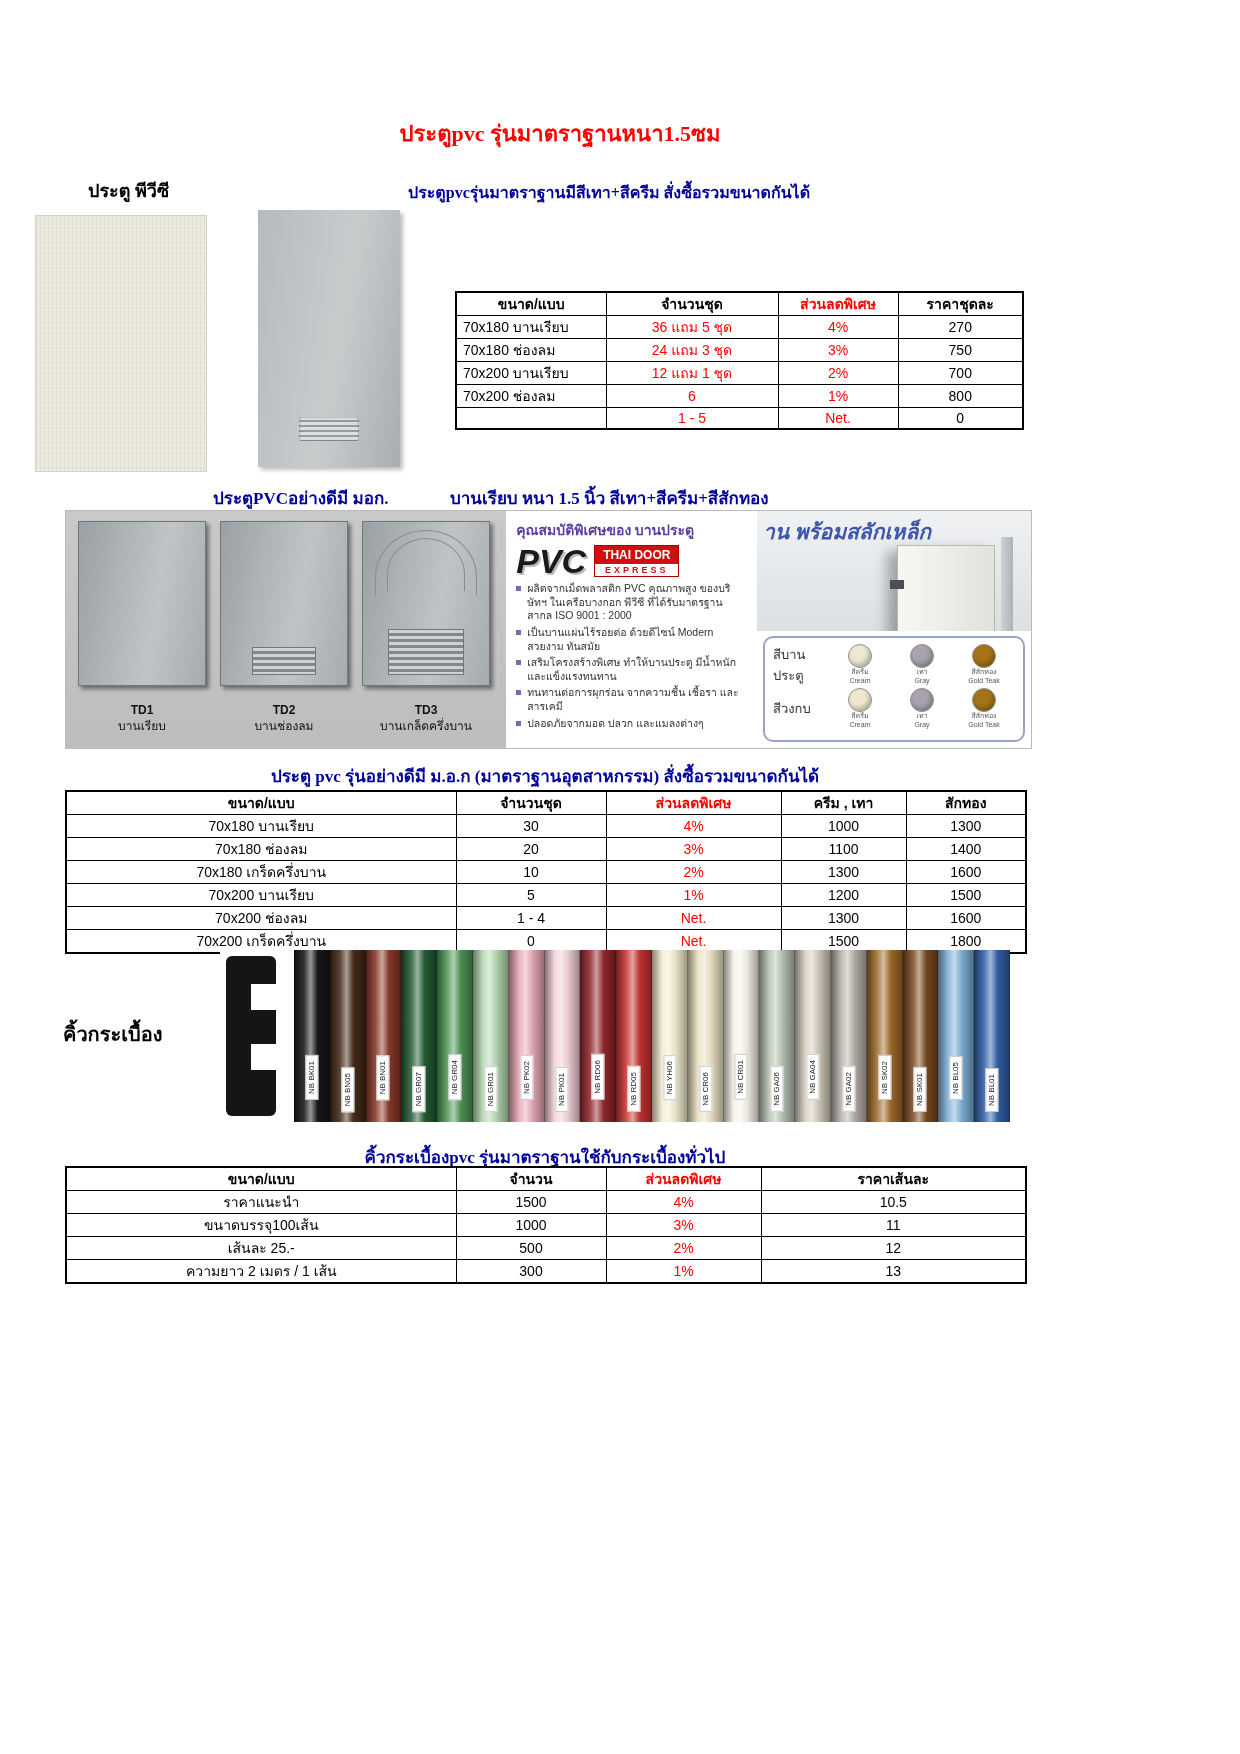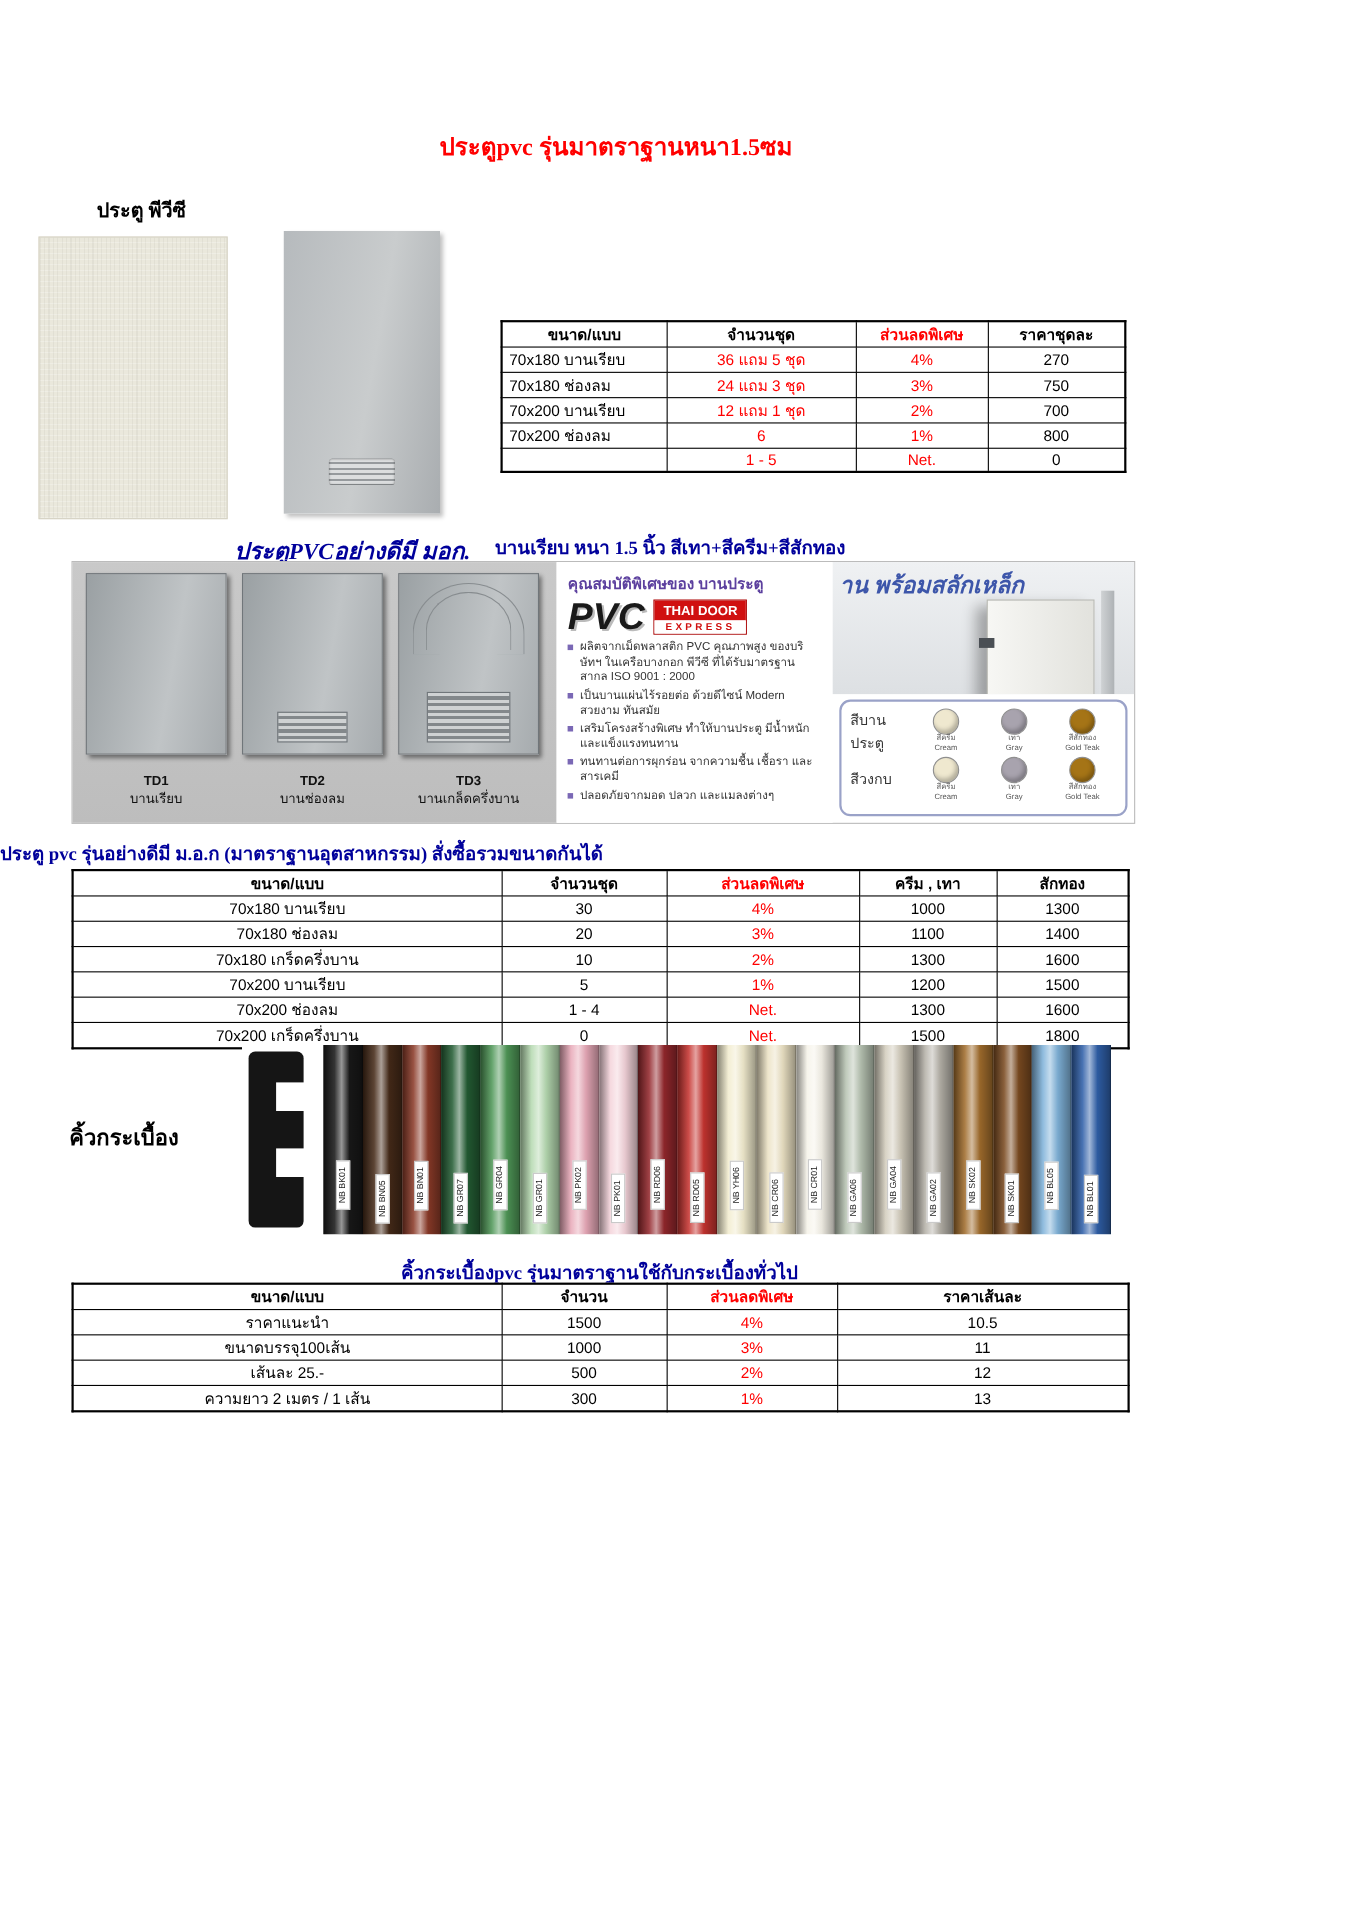--- a/index.html
+++ b/index.html
@@ -11,21 +11,21 @@
   .door2{position:absolute;left:258px;top:210px;width:142px;height:257px;background:linear-gradient(100deg,#b6babd 0%,#c9cccd 55%,#a9adb0 100%);box-shadow:3px 3px 4px rgba(0,0,0,0.25);}
   .vent{position:absolute;bottom:26px;left:50%;transform:translateX(-50%);width:60px;height:24px;border-radius:3px;background:repeating-linear-gradient(180deg,#dcdedf 0 3px,#969a9d 3px 5px);box-shadow:inset 0 0 2px rgba(0,0,0,0.5);}
   table.tbl{position:absolute;border-collapse:collapse;table-layout:fixed;background:#fff;border:2px solid #000;}
   .tbl th,.tbl td{border:1px solid #000;font-size:14px;height:20px;padding:0 4px;text-align:center;overflow:hidden;white-space:nowrap;}
   .tbl th{font-weight:bold;}
   .t1{left:455px;top:291px;width:567px;}
   .t1 td.first-col{text-align:left;padding-left:6px;}
   .t2{left:65px;top:790px;width:960px;}
   .t3{left:65px;top:1166px;width:960px;}
   .red{color:var(--red,#f00);}
-  .cap1{position:absolute;left:213px;top:484px;font-family:"Liberation Serif",serif;font-weight:bold;font-size:21px;color:var(--blue,#009);font-style:italic;}
+  .cap1{position:absolute;left:213px;top:484px;font-family:"Liberation Serif",serif;font-weight:bold;font-size:17px;color:var(--blue,#009);}
   .cap2{position:absolute;left:450px;top:484px;font-family:"Liberation Serif",serif;font-weight:bold;font-size:17px;color:var(--blue,#009);}
   .promo{position:absolute;left:65px;top:510px;width:965px;height:237px;display:flex;border:1px solid #bbb;background:#fff;}
   .promo-doors{width:446px;background:linear-gradient(#c9c9c9,#bdbdbd);display:flex;gap:14px;padding:10px 12px 0;box-sizing:border-box;}
   .promo-doors figure{margin:0;width:128px;text-align:center;}
   .door-panel{position:relative;height:163px;background:linear-gradient(100deg,#9aa0a3,#c0c4c6 60%,#a6abae);border:1px solid #70767a;box-shadow:3px 3px 4px rgba(0,0,0,0.45);}
   .grille{position:absolute;bottom:10px;left:50%;transform:translateX(-50%);background:repeating-linear-gradient(180deg,#cfd2d3 0 3px,#83888b 3px 6px);border:1px solid #70767a;}
   .grille.small{width:62px;height:26px;}
   .grille.large{width:74px;height:44px;}
   .arch{position:absolute;top:8px;left:12px;right:12px;height:64px;border:1px solid #878c8f;border-bottom:none;border-radius:120px 120px 0 0/110px 110px 0 0;}
   .arch.inner{top:16px;left:24px;right:24px;height:52px;}
@@ -46,41 +46,42 @@
   .script-caption{position:absolute;top:4px;left:6px;color:#3d56aa;font-family:"Liberation Serif",serif;font-style:italic;font-weight:bold;font-size:21px;white-space:nowrap;}
   .photo-frame{position:absolute;right:18px;top:26px;bottom:-4px;width:12px;background:linear-gradient(90deg,#cfd2d4,#aeb2b5);}
   .photo-door{position:absolute;right:36px;top:34px;bottom:-4px;width:96px;background:linear-gradient(90deg,#f7f7f4,#e2e2dd);border:1px solid #b9b9b2;box-shadow:-10px 6px 12px rgba(0,0,0,0.3);}
   .photo-door .bolt{position:absolute;left:-8px;top:34px;width:14px;height:9px;background:#4a4f54;}
   .swatch-panel{margin:5px 6px 6px;flex:1;border:2px solid #9aa2c8;border-radius:10px;background:#fff;padding:4px 8px;box-sizing:border-box;}
   .swatch-row{display:flex;align-items:center;margin:2px 0;}
   .swatch-row-label{width:56px;font-size:13px;color:#333;}
   .swatch{width:62px;text-align:center;}
   .swatch-circle{width:22px;height:22px;border-radius:50%;margin:0 auto;border:1px solid #8f8f8f;box-shadow:inset -2px -3px 4px rgba(0,0,0,0.25);}
   .swatch-text{font-size:7px;color:#555;line-height:1.25;}
-  .heading2{position:absolute;left:0;top:762px;width:1090px;text-align:left;font-family:"Liberation Serif",serif;font-weight:bold;font-size:17px;color:var(--blue,#009);}
+  .heading2{position:absolute;left:0;top:762px;width:1090px;text-align:center;font-family:"Liberation Serif",serif;font-weight:bold;font-size:17px;color:var(--blue,#009);}
   .lbl-trim{position:absolute;left:63px;top:1018px;font-family:"Liberation Serif",serif;font-weight:bold;font-size:20px;}
   .strips-photo{position:absolute;left:220px;top:950px;width:790px;height:172px;background:#fff;display:flex;}
   .profile{position:relative;width:74px;}
   .profile-bar{position:absolute;left:6px;top:6px;bottom:6px;width:50px;background:#151515;border-radius:6px;}
   .profile .notch{position:absolute;right:-1px;width:26px;height:26px;background:#fff;}
   .notch.n1{top:28px;}
   .notch.n2{top:88px;}
   .strip-row{flex:1;display:flex;}
   .strip{flex:1;position:relative;background-image:linear-gradient(90deg,rgba(0,0,0,0.45) 0%,rgba(255,255,255,0.12) 28%,rgba(255,255,255,0.55) 46%,rgba(0,0,0,0.05) 66%,rgba(0,0,0,0.38) 100%);box-shadow:inset -1px 0 0 rgba(0,0,0,0.25);}
   .strip:nth-child(odd) .strip-label{bottom:22px;}
   .strip-label{position:absolute;bottom:10px;left:50%;transform:translateX(-50%) rotate(180deg);writing-mode:vertical-rl;background:#fff;border:1px solid #c9c9c9;color:#222;font-size:8px;line-height:1.1;padding:5px 1px;white-space:nowrap;}
   .heading3{position:absolute;left:0;top:1143px;width:1090px;text-align:center;font-family:"Liberation Serif",serif;font-weight:bold;font-size:17px;color:var(--blue,#009);}
 </style>
 </head>
 <body>
 
 <div class="page">
 
   <div class="title">ประตูpvc รุ่นมาตราฐานหนา1.5ซม</div>
   <div class="lbl-pvc">ประตู พีวีซี</div>
+  <div class="subtitle">ประตูpvcรุ่นมาตราฐานมีสีเทา+สีครีม  สั่งซื้อรวมขนาดกันได้</div>
 
   <div class="door1"></div>
   <div class="door2">
     <div class="vent"></div>
   </div>
 
   <table class="tbl t1">
     <colgroup>
         <col style="width:150px">
         <col style="width:172px">

